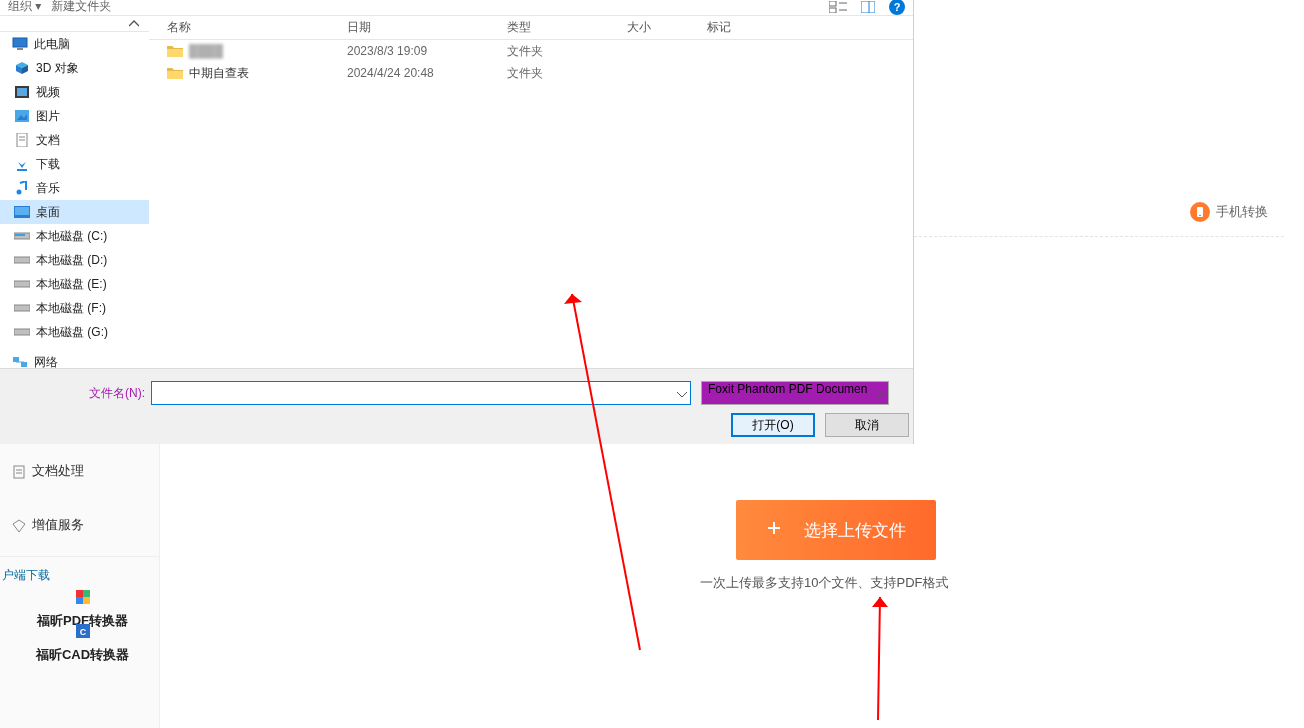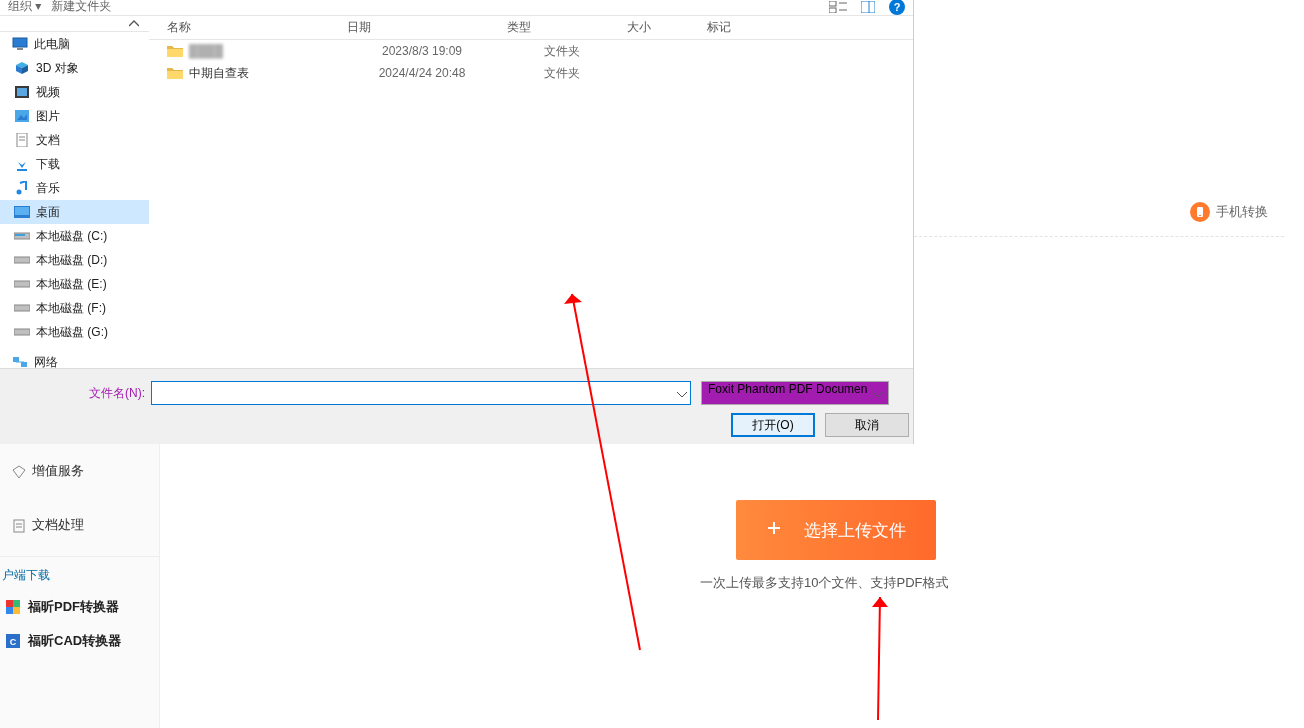--- a/index.html
+++ b/index.html
@@ -29,21 +29,21 @@
 
 .filelist { flex: 1; background: #fff; font-size: 12px; color: #333; }
 .cols { display: flex; height: 24px; align-items: center; border-bottom: 1px solid #e6e6e6; color: #555; }
 .col { padding-left: 10px; }
 .col.name { width: 180px; margin-left: 8px; }
 .col.date { width: 160px; }
 .col.type { width: 120px; }
 .col.size { width: 80px; }
 .col.tag  { flex: 1; }
 .row { display: flex; height: 22px; align-items: center; }
-.row .cell { padding-left: 10px; text-align: center; }
+.row .cell { padding-left: 10px; }
 .row .cell.name { width: 180px; margin-left: 8px; display: flex; align-items: center; gap: 6px; }
 .row .cell.date { width: 160px; color: #666; }
 .row .cell.type { width: 120px; color: #666; }
 .row .cell.name .blur { color: #b0b0b0; filter: blur(1.5px); }
 .folder-icon { width: 16px; height: 14px; }
 
 
 .dlg-bottom { background: #f0f0f0; height: 76px; border-top: 1px solid #dcdcdc; position: relative; }
 
 .filename-row { position: absolute; left: 0; top: 12px; width: 100%; display: flex; align-items: center; }
@@ -62,21 +62,21 @@
 .dlg-btn.primary { border: 1px solid #0078d7; box-shadow: inset 0 0 0 1px #0078d7; background: #e5f1fb; }
 
 
 .app-sidebar { position: absolute; left: 0; top: 444px; width: 160px; height: 284px; background: #fafafa;
   border-right: 1px solid #eee; font-size: 13px; color: #303030; }
 .app-sidebar .s-item { display: flex; align-items: center; height: 54px; padding-left: 12px; gap: 8px; }
 .app-sidebar .s-item .dot { width: 12px; height: 12px; }
 .app-sidebar .sep { height: 1px; background: #eee; margin: 4px 0 6px; }
 .app-sidebar .s-hdr { font-size: 12px; color: #0369a1; padding: 4px 0 6px 2px; }
 .app-sidebar .s-link { display: flex; align-items: center; height: 34px; padding-left: 6px; gap: 8px;
-  font-size: 13px; font-weight: 600; color: #222; }
+  font-size: 13px; font-weight: 600; color: #222; flex-direction: column; }
 .app-sidebar .s-link .logo { width: 14px; height: 14px; }
 
 .page-right { position: absolute; left: 914px; top: 0; right: 0; height: 444px; background: #fff; }
 .page-right .badge { position: absolute; right: 36px; top: 202px; display: flex; align-items: center; gap: 6px;
   color: #666; font-size: 13px; }
 .page-right .badge .circle { width: 20px; height: 20px; border-radius: 50%; background: #ff7a2d; display: flex;
   align-items: center; justify-content: center; }
 .page-right .hr { position: absolute; left: 0; right: 20px; top: 236px; border-top: 1px dashed #e3e3e3; }
 
 .page-main { position: absolute; left: 160px; top: 444px; right: 0; bottom: 0; background: #fff; }
@@ -337,34 +337,34 @@
         <span>取消</span>
       </div>
     </div>
   </div>
 </div>
 
 <div class="app-sidebar">
   <div class="s-item">
     <span class="dot">
       <svg width="14" height="14" viewBox="0 0 14 14">
-          <polygon points="7,1 13,5 7,13 1,5" fill="none" stroke="#888"></polygon>
-        </svg>
-    </span>
-    <span>增值服务</span>
+          <rect x="2" y="1" width="10" height="12" fill="none" stroke="#888"></rect>
+          <line x1="4" y1="5" x2="10" y2="5" stroke="#888"></line>
+          <line x1="4" y1="8" x2="10" y2="8" stroke="#888"></line>
+        </svg>
+    </span>
+    <span>文档处理</span>
   </div>
   <div class="s-item">
     <span class="dot">
       <svg width="14" height="14" viewBox="0 0 14 14">
-          <rect x="2" y="1" width="10" height="12" fill="none" stroke="#888"></rect>
-          <line x1="4" y1="5" x2="10" y2="5" stroke="#888"></line>
-          <line x1="4" y1="8" x2="10" y2="8" stroke="#888"></line>
-        </svg>
-    </span>
-    <span>文档处理</span>
+          <polygon points="7,1 13,5 7,13 1,5" fill="none" stroke="#888"></polygon>
+        </svg>
+    </span>
+    <span>增值服务</span>
   </div>
   <div class="sep"></div>
   <div class="s-hdr">户端下载</div>
   <div class="s-link">
     <span class="logo">
       <svg width="14" height="14" viewBox="0 0 14 14">
           <rect width="7" height="7" fill="#e33"></rect>
           <rect x="7" width="7" height="7" fill="#3b7"></rect>
           <rect y="7" width="7" height="7" fill="#38e"></rect>
           <rect x="7" y="7" width="7" height="7" fill="#fb3"></rect>

